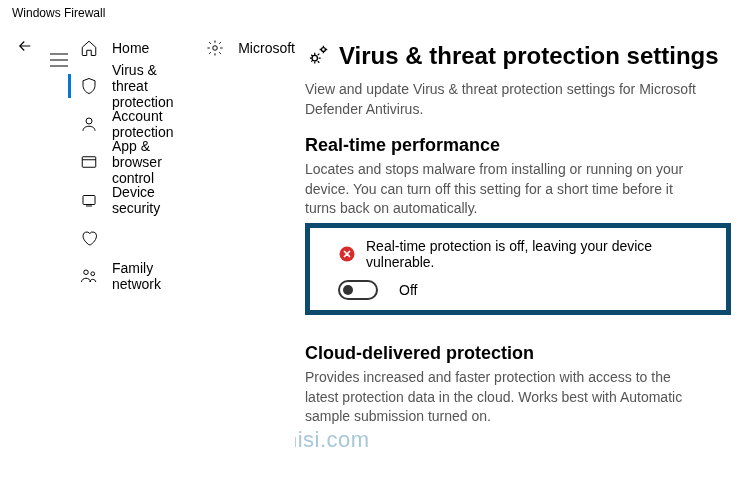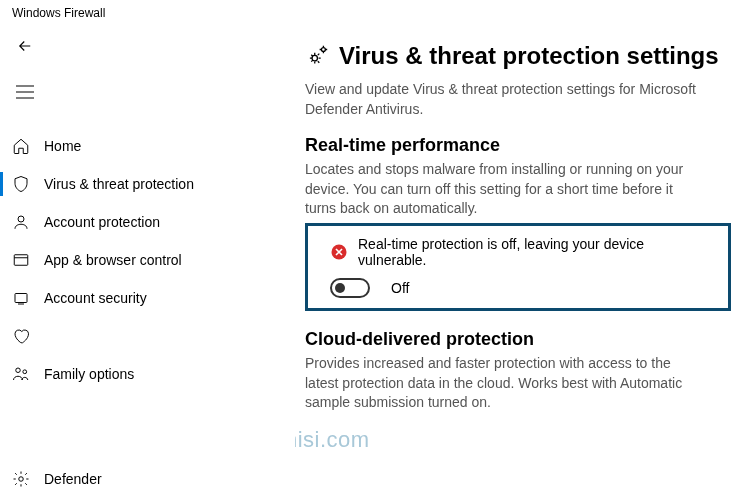--- a/index.html
+++ b/index.html
@@ -1,35 +1,35 @@
 <!DOCTYPE html>
 <html><head>
   <meta charset="utf-8">
   <style>
     * { margin: 0; padding: 0; box-sizing: border-box; font-family: 'Segoe UI', Tahoma, sans-serif; }
     body { width: 745px; height: 503px; background: #fff; display: flex; flex-direction: column; overflow: hidden; }
     .titlebar { padding: 6px 12px; font-size: 12px; color: #000; }
     .wrap { display: flex; flex: 1; min-height: 0; }
-    .sidebar { width: 295px; display: flex; flex-direction: column; padding-top: 4px; }
+    .sidebar { width: 295px; display: flex; flex-direction: row; padding-top: 4px; }
     .back-btn { width: 40px; height: 32px; display: flex; align-items: center; justify-content: flex-start; padding-left: 16px; cursor: pointer; }
     .hamburger { width: 40px; height: 36px; display: flex; align-items: center; justify-content: flex-start; padding-left: 16px; margin-top: 12px; margin-bottom: 18px; cursor: pointer; }
     .nav { display: flex; flex-direction: column; gap: 2px; }
     .nav-item { display: flex; align-items: center; height: 36px; padding-left: 12px; cursor: pointer; font-size: 14px; color: #000; position: relative; }
     .nav-item.active::before { content: ''; position: absolute; left: 0; top: 6px; bottom: 6px; width: 3px; background: #0078d4; }
     .nav-item .icon { width: 18px; height: 18px; margin-right: 14px; display: flex; align-items: center; justify-content: center; }
     .spacer { flex: 1; }
     .settings-item { display: flex; align-items: center; height: 36px; padding-left: 12px; cursor: pointer; font-size: 14px; color: #000; margin-bottom: 6px; }
     .settings-item .icon { width: 18px; height: 18px; margin-right: 14px; }
     .main { flex: 1; padding: 16px 14px 8px 10px; overflow: hidden; position: relative; }
     .page-title { display: flex; align-items: center; gap: 8px; margin-bottom: 10px; }
     .page-title h1 { font-weight: 600; font-size: 24px; }
     .page-desc { font-size: 14px; color: #555; line-height: 1.4; margin-bottom: 16px; max-width: 400px; }
     .section h2 { font-size: 18px; font-weight: 600; margin-bottom: 4px; }
     .section p { font-size: 14px; color: #555; line-height: 1.4; max-width: 400px; }
-    .hilite { border: 3px solid #0c4a6e; padding: 10px 22px; margin-top: 4px; margin-bottom: 18px; position: relative; }
+    .hilite { border: 5px solid #0c4a6e; padding: 10px 28px; margin-top: 4px; margin-bottom: 28px; position: relative; }
     .warn-row { display: flex; align-items: center; gap: 10px; font-size: 14px; margin-bottom: 10px; }
     .toggle-row { display: flex; align-items: center; gap: 21px; font-size: 14px; }
     .toggle { width: 40px; height: 20px; border-radius: 10px; border: 2px solid #333; position: relative; cursor: pointer; background: #fff; }
     .toggle::after { content: ''; width: 10px; height: 10px; background: #333; border-radius: 50%; position: absolute; top: 3px; left: 3px; }
     .toggle.on { background: #0078d4; border-color: #0078d4; }
     .toggle.on::after { background: #fff; left: 23px; }
     .section2 { margin-top: 18px; }
     .toggle-row2 { display: flex; align-items: center; gap: 10px; font-size: 14px; margin-top: 10px; }
     .watermark { position: absolute; bottom: 50px; left: -130px; font-size: 22px; color: #a8c8d8; font-weight: 400; letter-spacing: 0.5px; pointer-events: none; z-index: 5; }
     svg { display: block; }
@@ -86,49 +86,49 @@
           </span>
         <span>App &amp; browser control</span>
       </div>
       <div class="nav-item">
         <span class="icon">
             <svg width="18" height="18" viewBox="0 0 24 24" fill="none" stroke="#000" stroke-width="1.3">
               <rect x="4" y="6" width="16" height="12" rx="1"></rect>
               <path d="M8 20h8"></path>
             </svg>
           </span>
-        <span>Account security</span>
+        <span>Device security</span>
       </div>
       <div class="nav-item">
         <span class="icon">
             <svg width="18" height="18" viewBox="0 0 24 24" fill="none" stroke="#000" stroke-width="1.3">
               <path d="M12 21s-8-5-8-12a5 5 0 019-3 5 5 0 019 3c0 7-8 12-8 12z"></path>
             </svg>
           </span>
       </div>
       <div class="nav-item">
         <span class="icon">
             <svg width="18" height="18" viewBox="0 0 24 24" fill="none" stroke="#000" stroke-width="1.3">
               <circle cx="8" cy="7" r="3"></circle>
               <circle cx="17" cy="9" r="2.5"></circle>
               <path d="M2 20c0-3 3-5 6-5s6 2 6 5M13 20c0-2 2-3.5 4-3.5s4 1.5 4 3.5"></path>
             </svg>
           </span>
-        <span>Family options</span>
+        <span>Family network</span>
       </div>
     </div>
     <div class="spacer"></div>
     <div class="settings-item">
       <span class="icon">
           <svg width="18" height="18" viewBox="0 0 24 24" fill="none" stroke="#000" stroke-width="1.3">
             <circle cx="12" cy="12" r="3"></circle>
             <path d="M12 2v3M12 19v3M4.2 4.2l2.1 2.1M17.7 17.7l2.1 2.1M2 12h3M19 12h3M4.2 19.8l2.1-2.1M17.7 6.3l2.1-2.1"></path>
           </svg>
         </span>
-      <span>Defender</span>
+      <span>Microsoft</span>
     </div>
   </div>
 
   <div class="main">
     <div class="page-title">
       <span>
           <svg width="26" height="26" viewBox="0 0 24 24" fill="none" stroke="#000" stroke-width="1.2">
             <circle cx="9" cy="14" r="2.5"></circle>
             <path d="M9 9v2M9 17v2M4.5 14h2M12.5 14h2M5.8 10.8l1.4 1.4M11.8 16.8l1.4 1.4M5.8 17.2l1.4-1.4M11.8 11.2l1.4-1.4"></path>
             <circle cx="17" cy="6" r="1.8"></circle>

